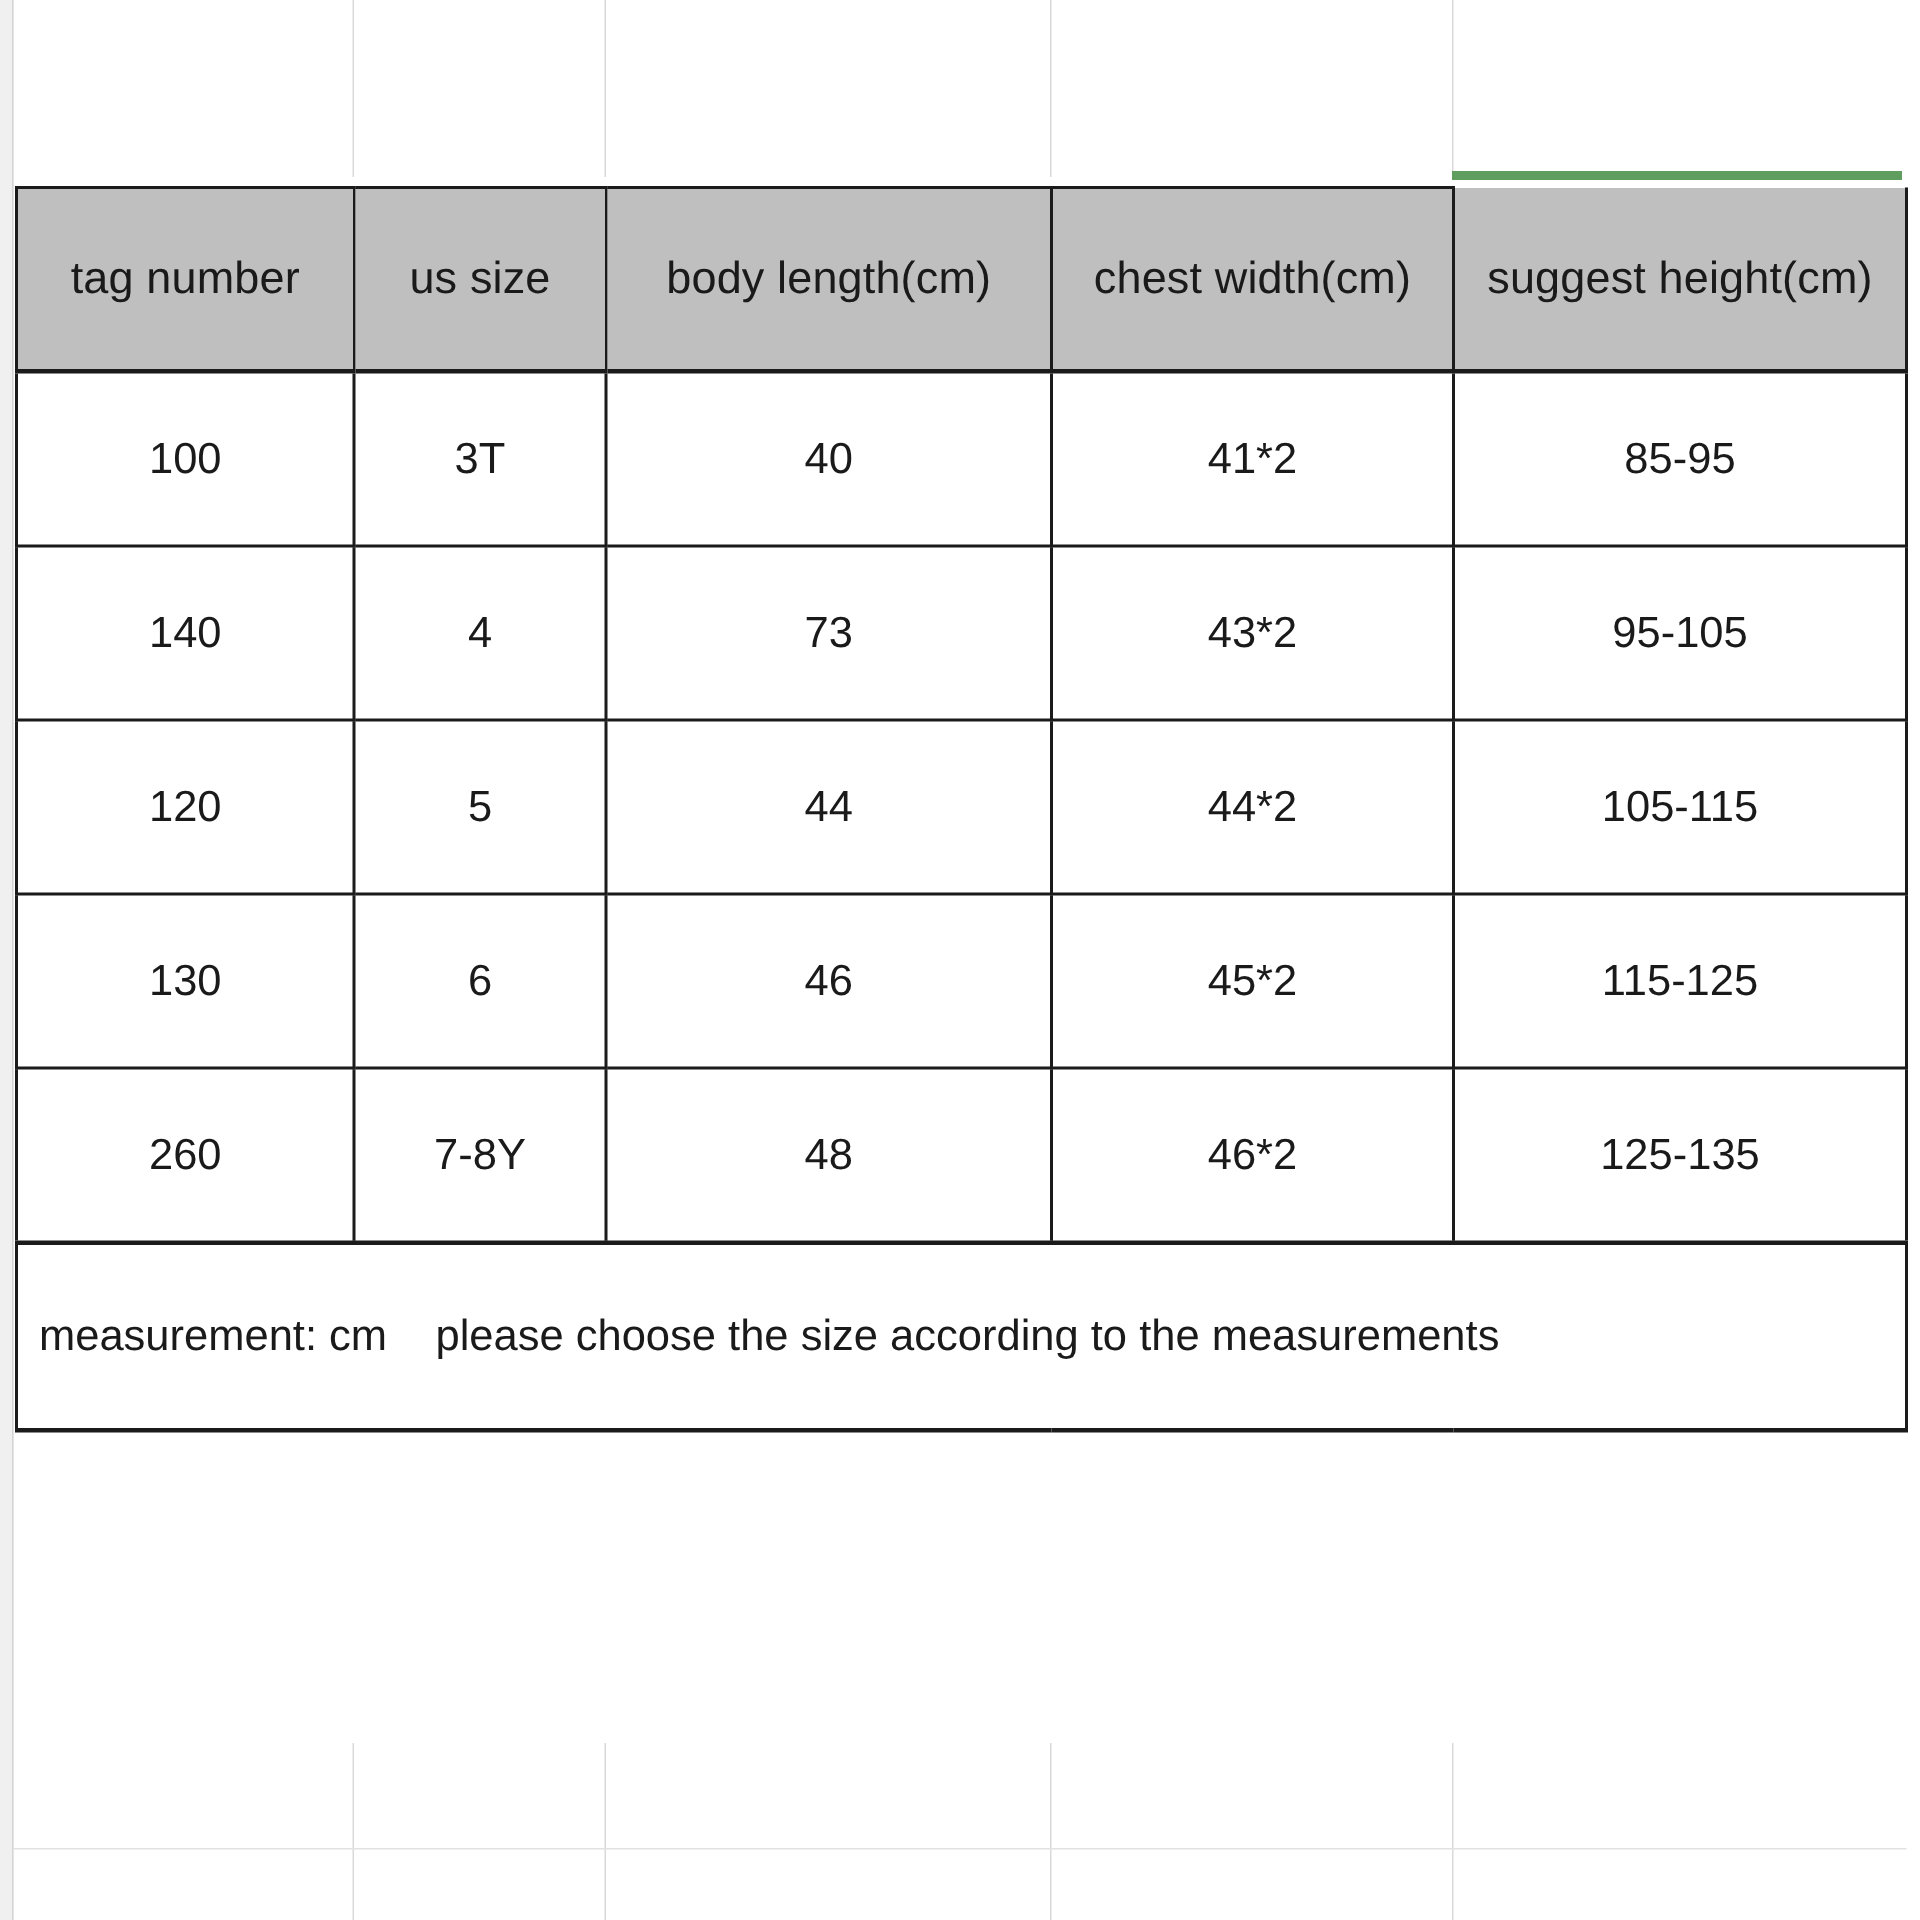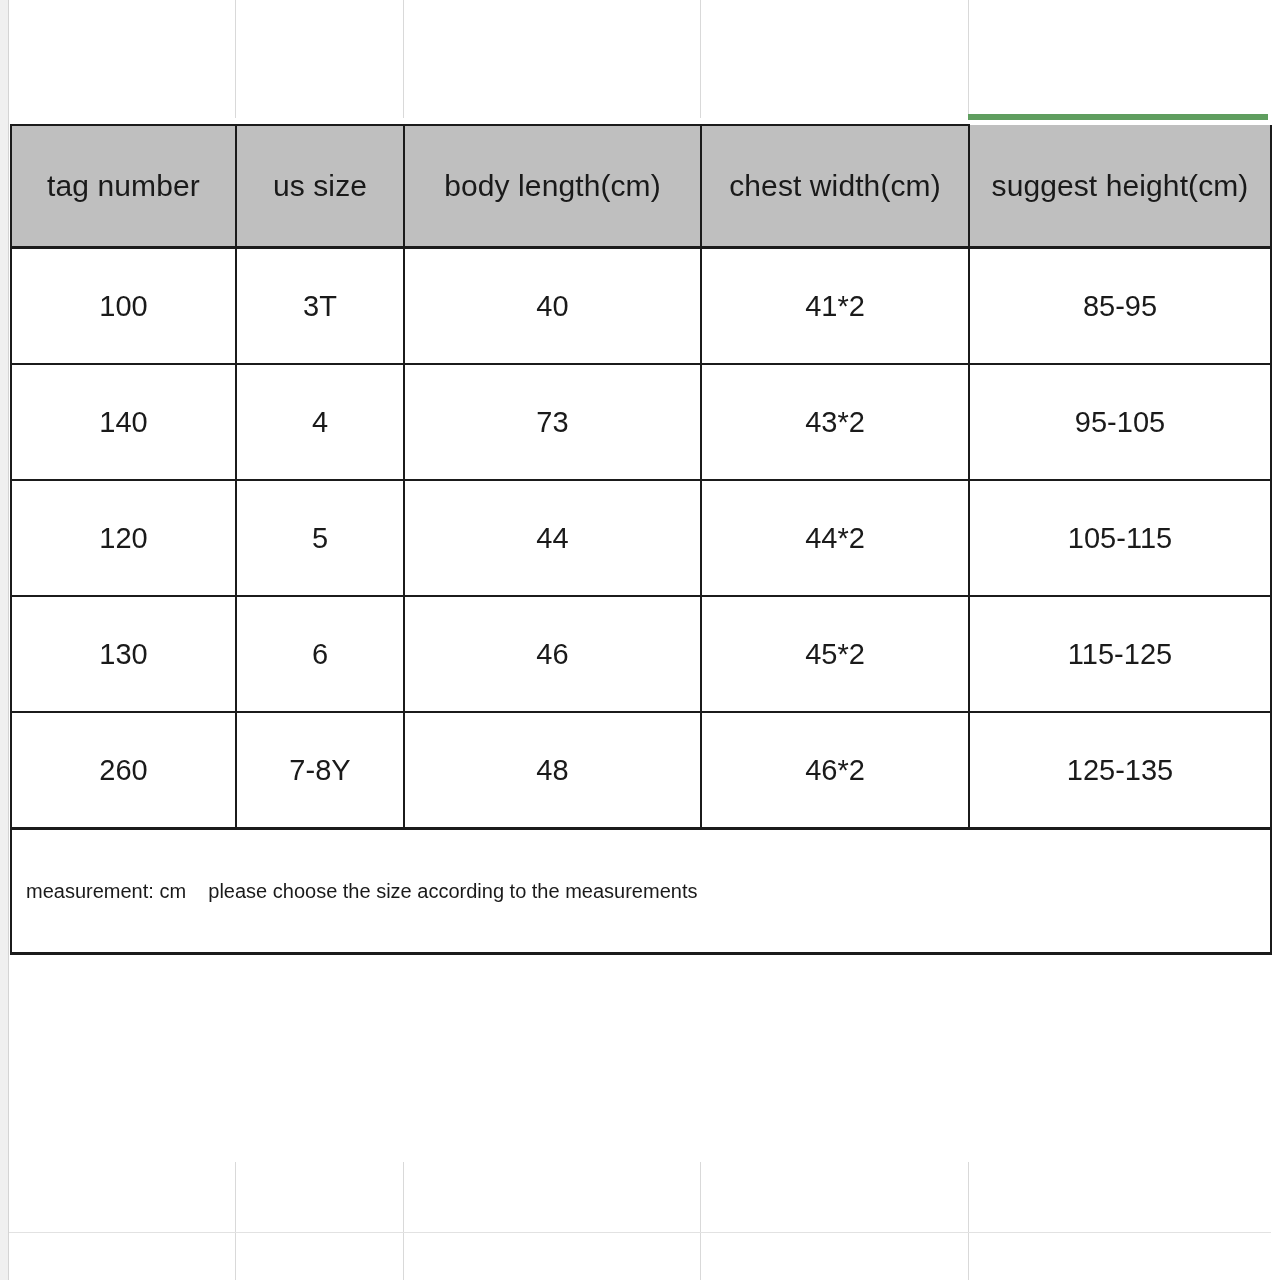--- a/index.html
+++ b/index.html
@@ -101,21 +101,21 @@
     z-index: 5;
   }
 
   #size-table tbody td {
     height: 114px;
     font-size: 29px;
   }
 
   #size-table tfoot td {
     height: 122px;
-    font-size: 20px;
+    font-size: 29px;
     text-align: left;
     padding-left: 14px;
     border-top: 3px solid #1b1b1b;
     border-bottom: 3px solid #1b1b1b;
     white-space: pre;
   }
 </style>
 </head>
 <body>
 

